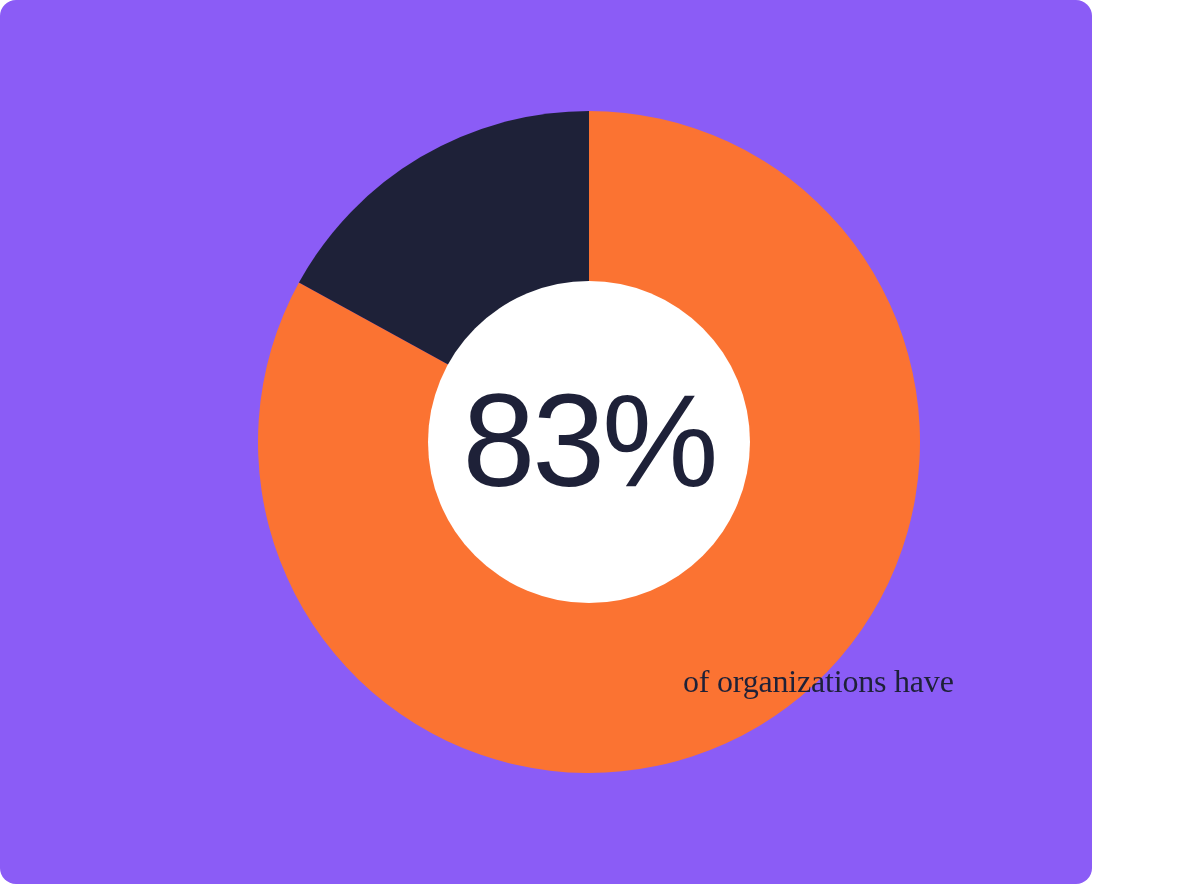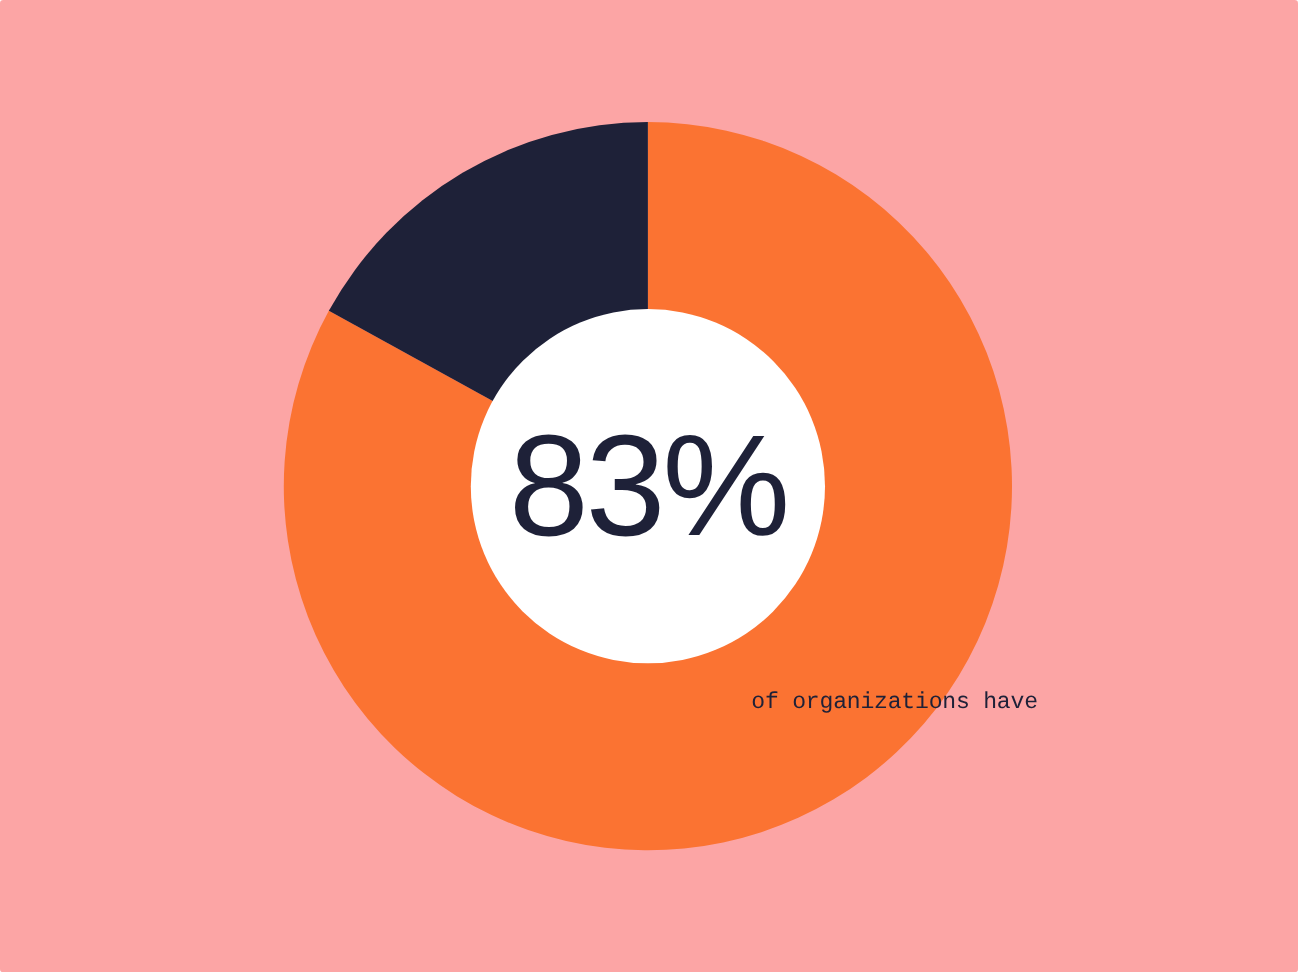--- a/index.html
+++ b/index.html
@@ -11,24 +11,24 @@
   body {
     width: 1180px;
     height: 884px;
     overflow: hidden;
     font-family: "Liberation Sans", sans-serif;
     -webkit-font-smoothing: antialiased;
   }
 
   #page {
     position: relative;
-    width: 1180px;
+    width: 1092px;
     height: 884px;
-    background: #fca5a5;
-    border-radius: 3px;
+    background: #8b5cf6;
+    border-radius: 16px;
     overflow: hidden;
   }
 
   
   #chart-area {
     position: absolute;
     left: 0;
     top: 0;
     width: 1180px;
     height: 884px;
@@ -61,24 +61,24 @@
     color: #1e2138;
     line-height: 1;
     white-space: nowrap;
     margin-top: -4px;
   }
 
   
   #caption {
     position: absolute;
     left: 683px;
-    top: 620px;
+    top: 661px;
     width: 430px;
-    font-family: Liberation Mono, monospace;
-    font-size: 21px;
+    font-family: Liberation Serif, serif;
+    font-size: 32px;
     font-weight: 500;
     line-height: 40px;
     letter-spacing: -0.2px;
     color: #1e2138;
   }
   #caption .cap-line {
     display: block;
     white-space: nowrap;
   }
 </style>

